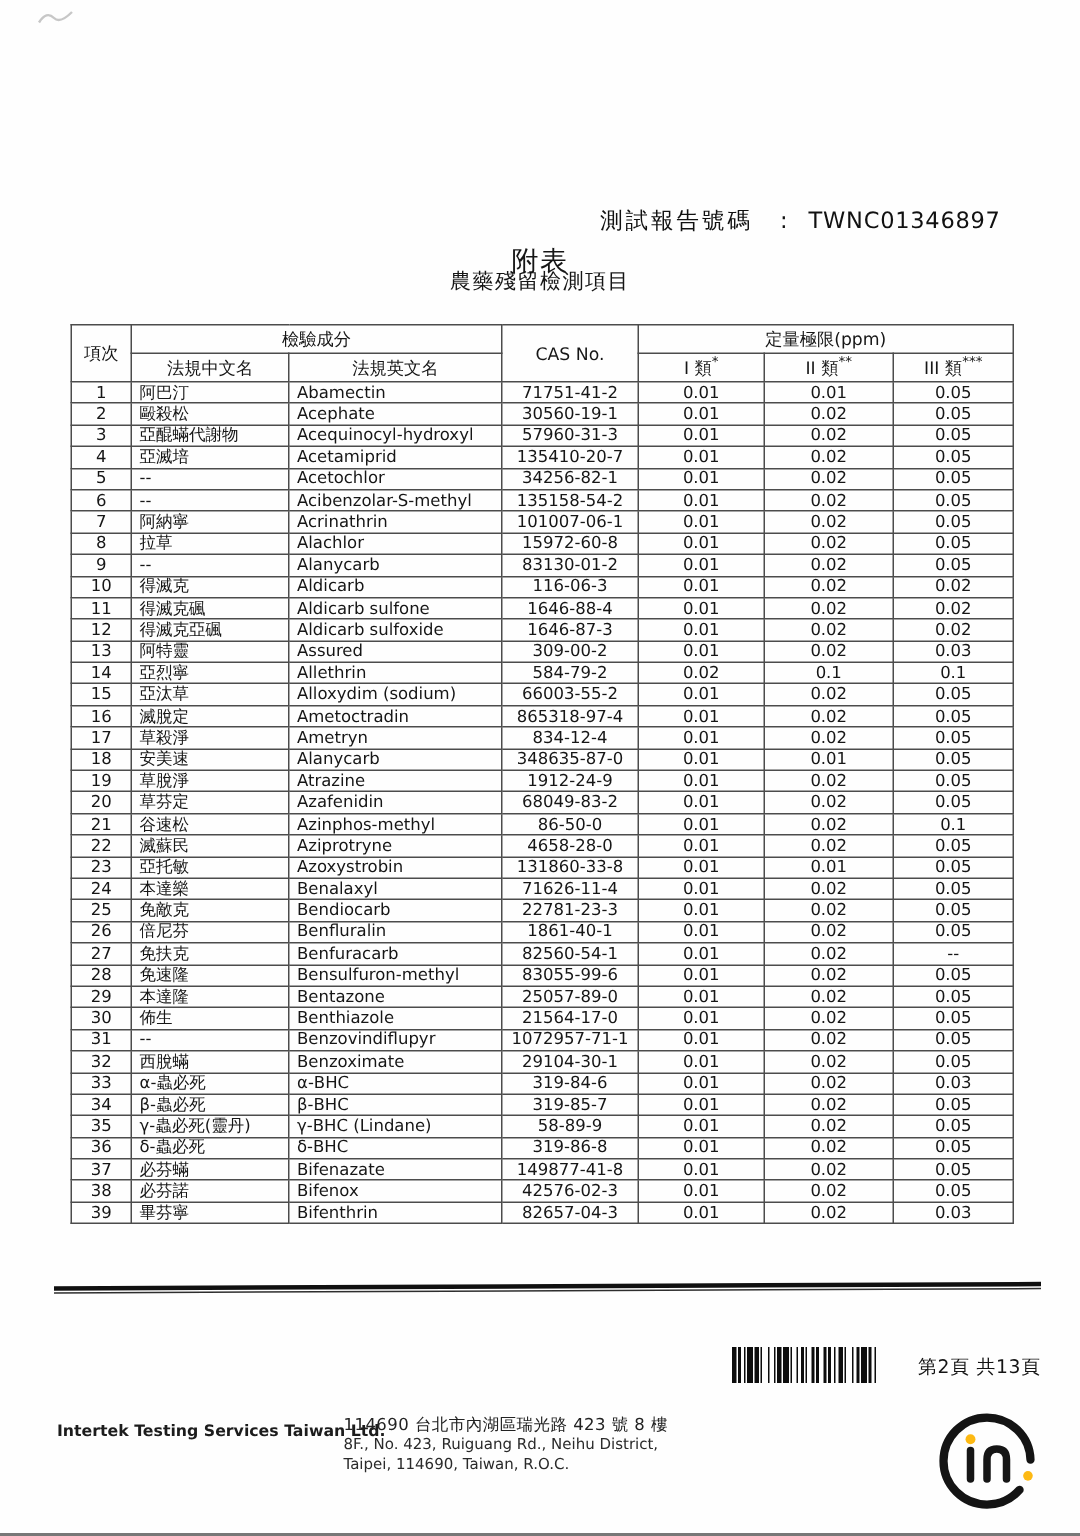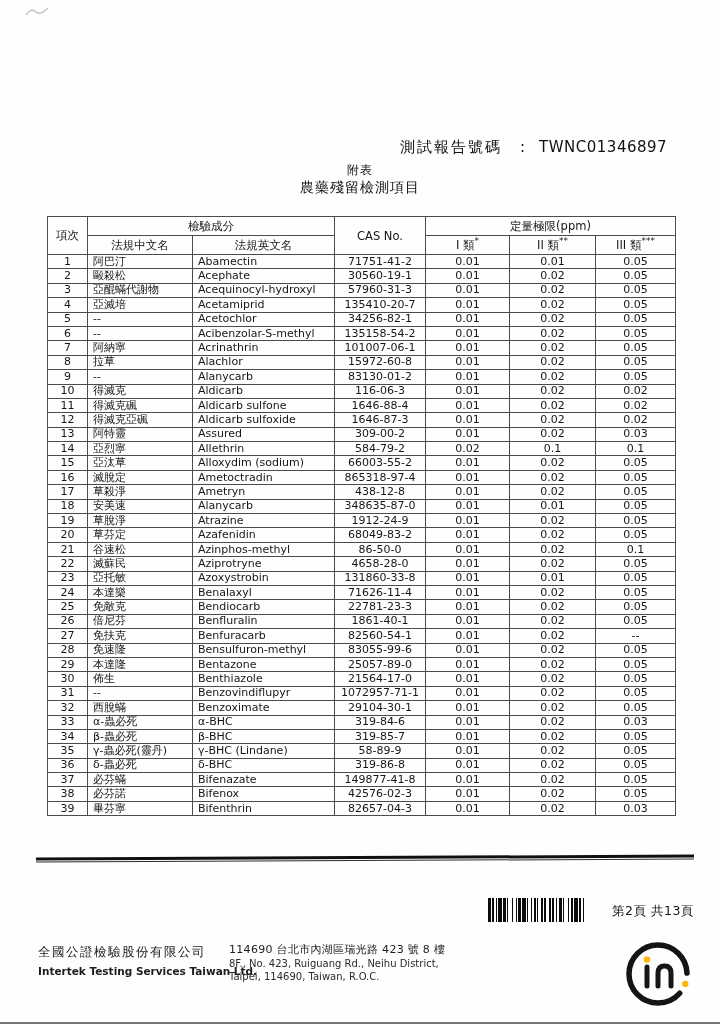--- a/index.html
+++ b/index.html
@@ -24,21 +24,21 @@
   
   .scan-mark { position:absolute; left:24px; top:5px; opacity:.55; }
   .page-edge { position:absolute; left:0; right:0; bottom:0; height:2px; background:#4a4a4a; opacity:.75; }
   
   .report-line { position:absolute; left:400px; top:138px; font-size:15px; color:#111; display:flex; align-items:baseline; }
   .report-label { letter-spacing:2px; }
   .report-colon { margin:0 14px 0 18px; }
   .report-number { letter-spacing:0.5px; font-weight:500; }
   
   .title-block { position:absolute; left:0; width:720px; text-align:center; color:#151515; }
-  .t1 { top:162px; font-size:12px; letter-spacing:1px; }
+  .t1 { top:162px; font-size:18px; letter-spacing:1px; }
   .t2 { top:179px; font-size:14px; letter-spacing:1px; }
   
   table.main {
     position:absolute; left:47px; top:216px; width:628px;
     border-collapse:collapse; table-layout:fixed;
     font-size:11px; color:#161616;
   }
   table.main th, table.main td { border:1px solid #4c4c4c; }
   table.main th {
     font-weight:normal; font-size:11.5px; text-align:center;
@@ -260,21 +260,21 @@
           <td class="al">Ametoctradin</td>
           <td>865318-97-4</td>
           <td>0.01</td>
           <td>0.02</td>
           <td>0.05</td>
         </tr>
         <tr>
           <td>17</td>
           <td class="al">草殺淨</td>
           <td class="al">Ametryn</td>
-          <td>438-12-8</td>
+          <td>834-12-4</td>
           <td>0.01</td>
           <td>0.02</td>
           <td>0.05</td>
         </tr>
         <tr>
           <td>18</td>
           <td class="al">安美速</td>
           <td class="al">Alanycarb</td>
           <td>348635-87-0</td>
           <td>0.01</td>
@@ -524,21 +524,20 @@
       <span class="sp" style="width: 1.25px;"></span>
       <span class="bar" style="width: 3.75px;"></span>
       <span class="sp" style="width: 1.25px;"></span>
       <span class="bar" style="width: 1.25px;"></span>
       <span class="sp" style="width: 2.5px;"></span>
       <span class="bar" style="width: 1.25px;"></span>
     </div>
   <div class="page-num">第2頁 共13頁</div>
 
   <div class="f-company">
-    <div class="zh">全國公證檢驗股份有限公司</div>
     <div class="en">Intertek Testing Services Taiwan Ltd.</div>
   </div>
   <div class="f-address">
     <div class="zh">114690 台北市內湖區瑞光路 423 號 8 樓</div>
     <div class="en">8F., No. 423, Ruiguang Rd., Neihu District,</div>
     <div class="en">Taipei, 114690, Taiwan, R.O.C.</div>
   </div>
 
   <svg class="f-logo" width="80" height="80" viewBox="0 0 80 80">
     <circle cx="40" cy="40" r="29" fill="none" stroke="#141414" stroke-width="5.5" stroke-dasharray="160 22.2" stroke-dashoffset="-21" stroke-linecap="round"></circle>

